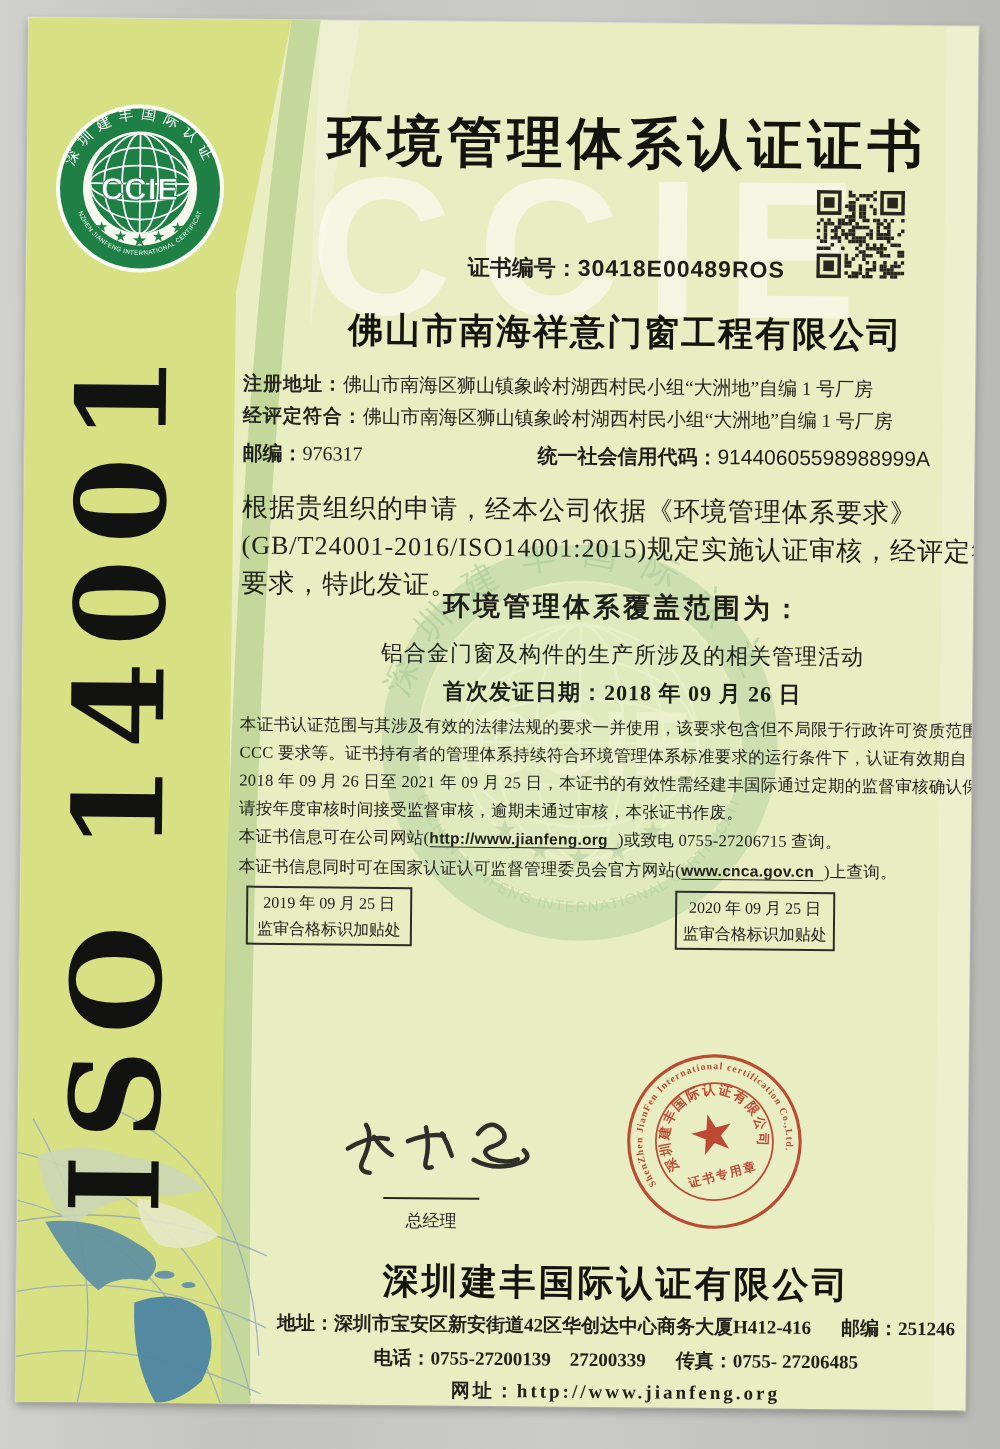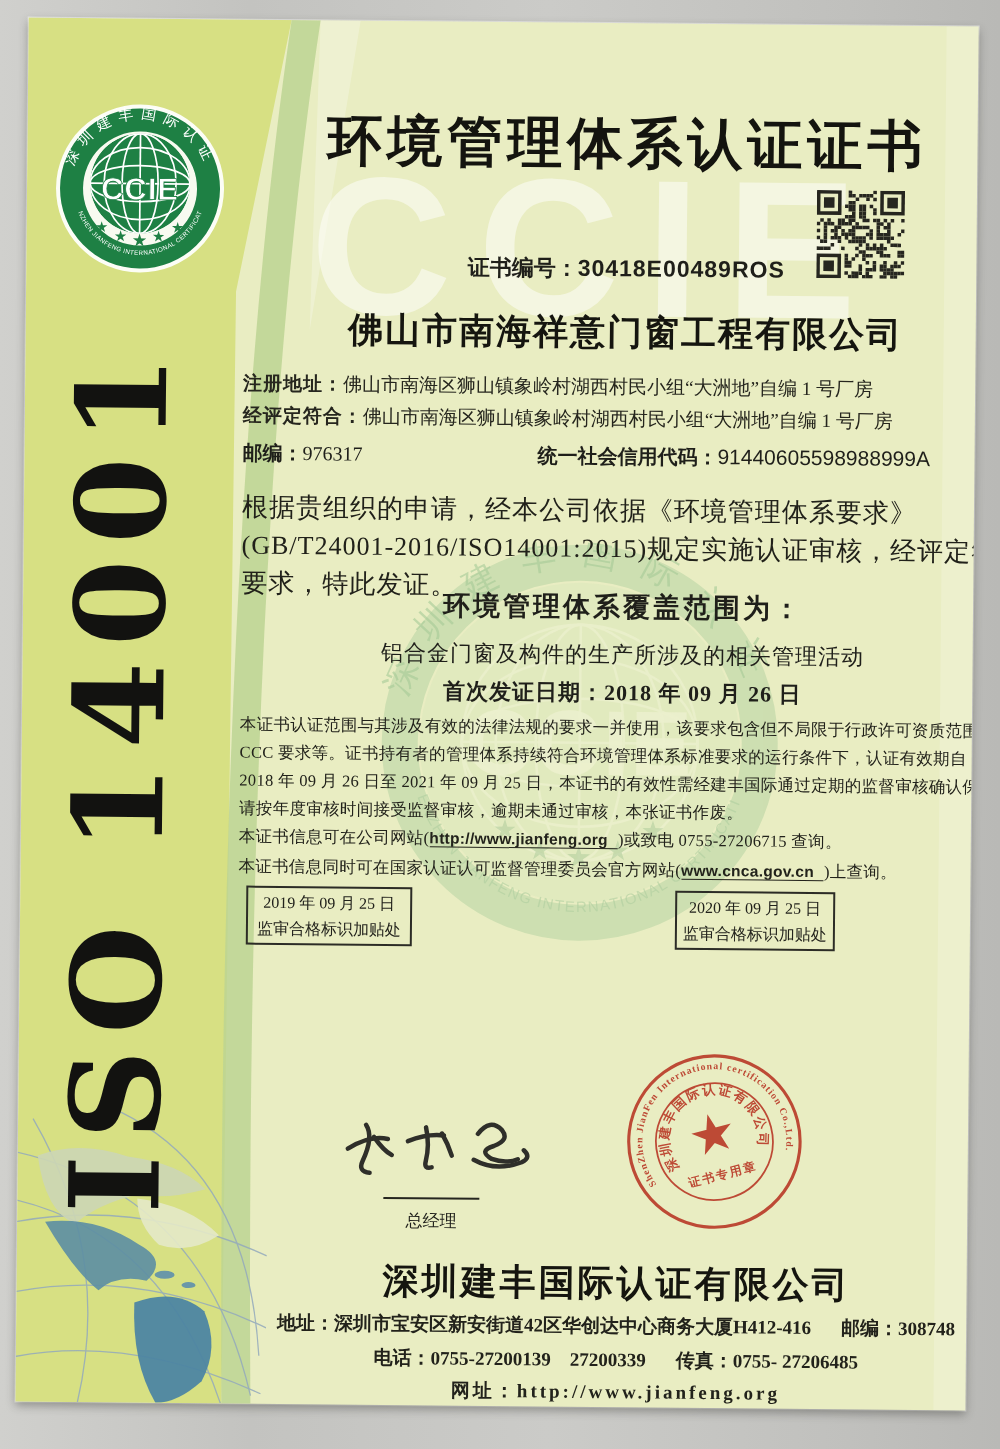--- a/index.html
+++ b/index.html
@@ -461,21 +461,21 @@
       <text font-size="13.5" letter-spacing="2" fill="#c9372c" font-weight="bold">
         <textPath href="#sealCn" startOffset="50%" text-anchor="middle">深圳建丰国际认证有限公司</textPath>
       </text>
       <polygon points="0,-22 12.9,17.8 -20.9,-6.8 20.9,-6.8 -12.9,17.8" transform="translate(95,88)" fill="#c9372c"></polygon>
       <text x="95" y="134" text-anchor="middle" font-size="12.5" letter-spacing="2" fill="#c9372c" font-weight="bold">证书专用章</text>
     </g>
   </svg>
 
   <div class="abs issuer-name z3">深圳建丰国际认证有限公司</div>
   <div class="abs contact z3" style="top:1290px;">
-    <span>地址：</span><span>深圳市宝安区新安街道42区华创达中心商务大厦H412-416</span><span class="sp"></span><span>邮编：</span><span>308748</span>
+    <span>地址：</span><span>深圳市宝安区新安街道42区华创达中心商务大厦H412-416</span><span class="sp"></span><span>邮编：</span><span>251246</span>
   </div>
   <div class="abs contact z3" style="top:1324px;">
     <span>电话：</span><span>0755-27200139　27200339</span><span class="sp"></span><span>传真：</span><span>0755- 27206485</span>
   </div>
   <div class="abs contact c3 z3" style="top:1356px;">
     <span>网址：</span><span>http://www.jianfeng.org</span>
   </div>
 
 </div>
 

